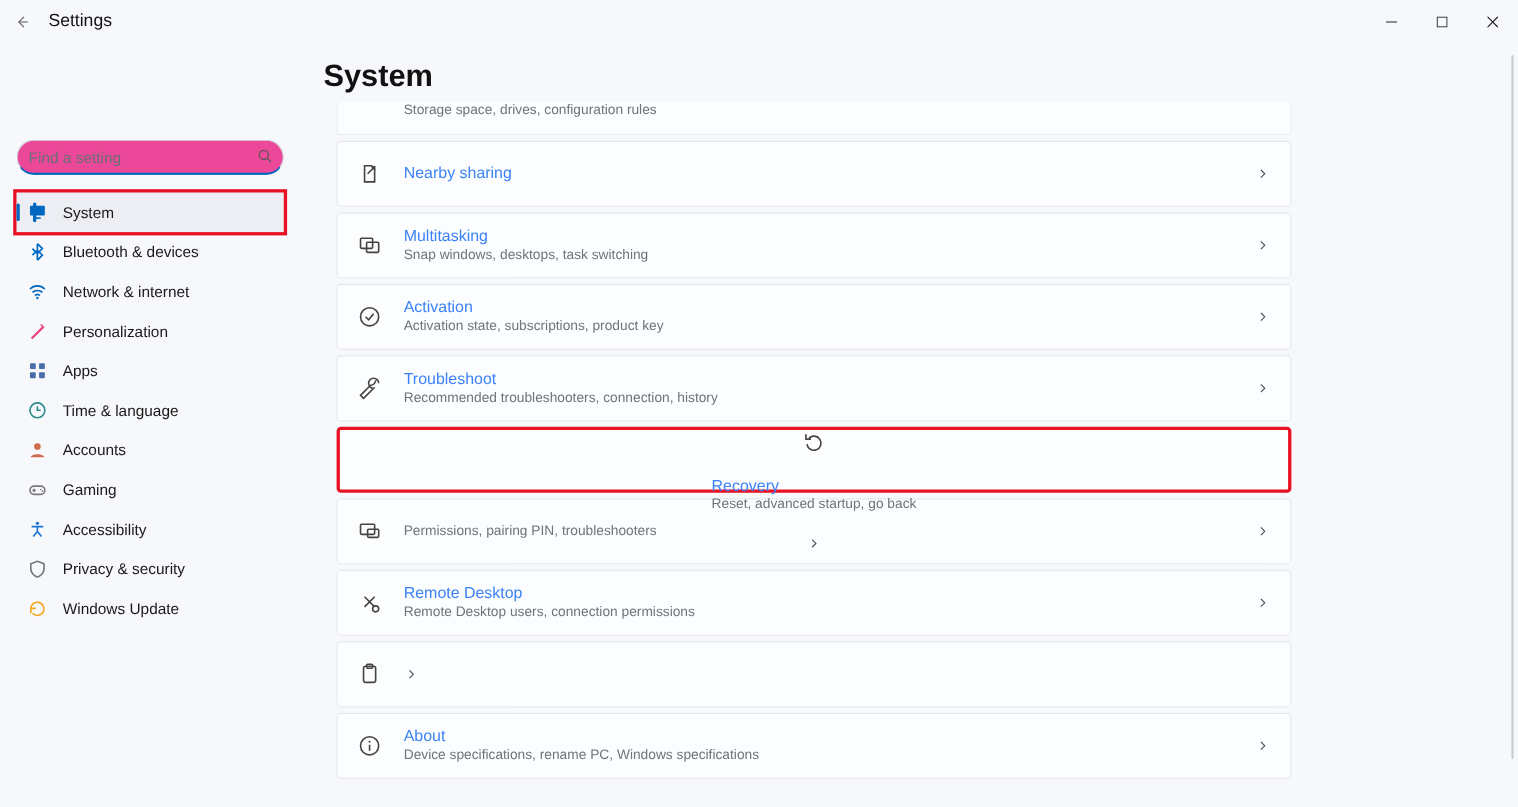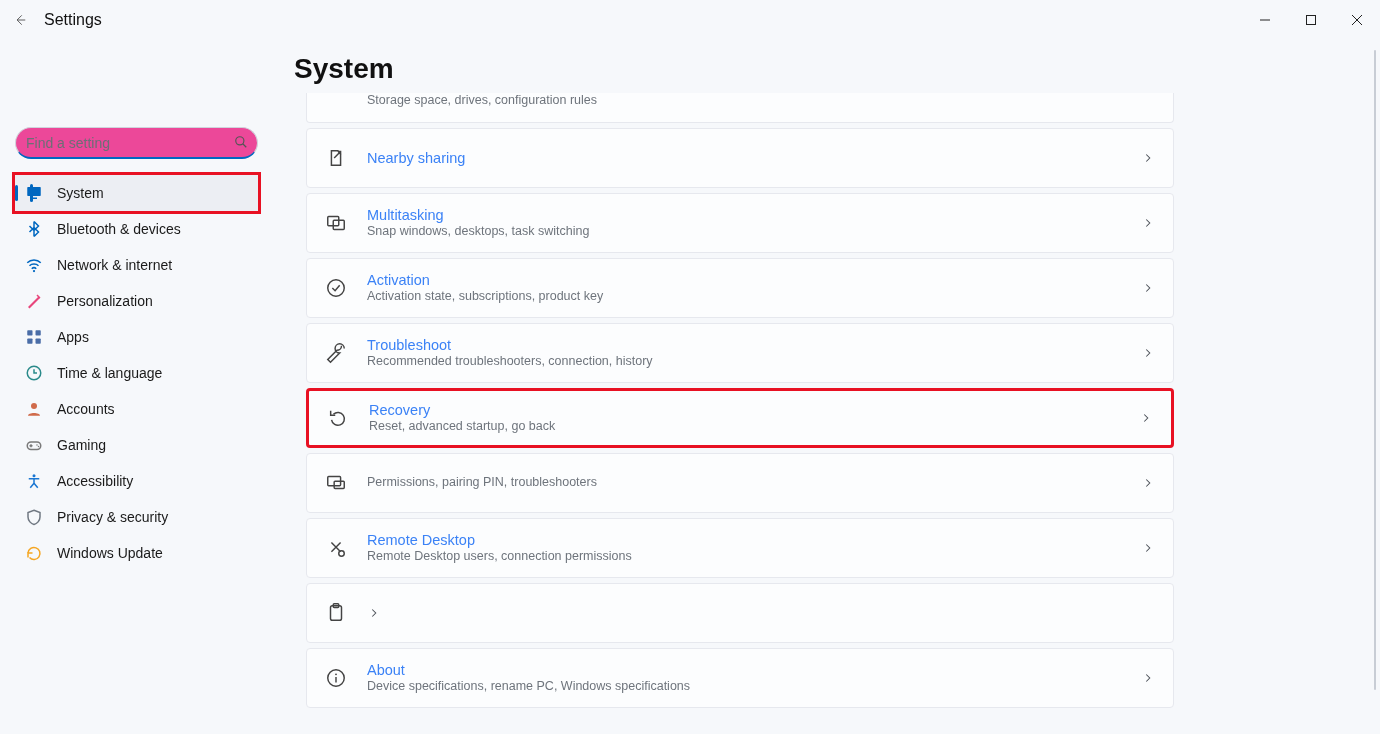--- a/index.html
+++ b/index.html
@@ -119,20 +119,21 @@
     padding:0 18px;
     gap:20px;
   }
   .card.partial-top {
     height:30px; margin-top:0; border-top:none;
     border-top-left-radius:0; border-top-right-radius:0;
     align-items:flex-start;
   }
   .card.highlight-red {
     border:3px solid #e81123;
+    flex-direction:column;
   }
   .card .card-icon {
     width:22px; height:22px; color:#444;
     display:flex; align-items:center; justify-content:center;
     flex:0 0 22px;
   }
   .card .text { flex:1 1 auto; }
   .card .title-line { font-size:14.5px; color:#3b82f6; line-height:1.25; }
   .card .desc-line  { font-size:12.5px; color:#6e747c; line-height:1.25; }
   .card .chevron { color:#4a4f57; }

